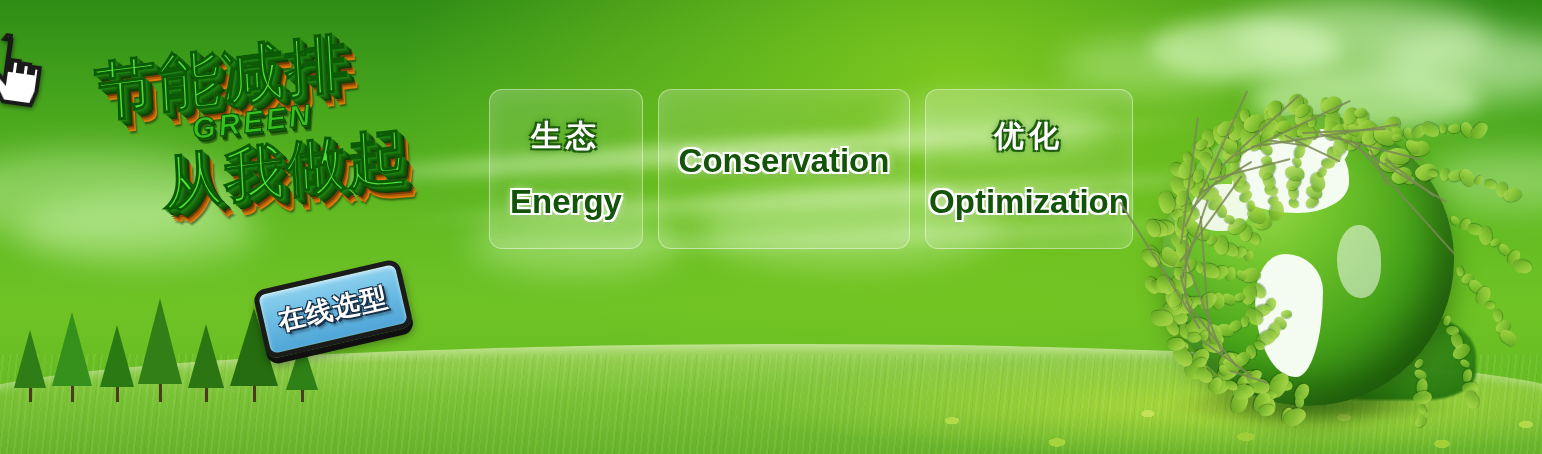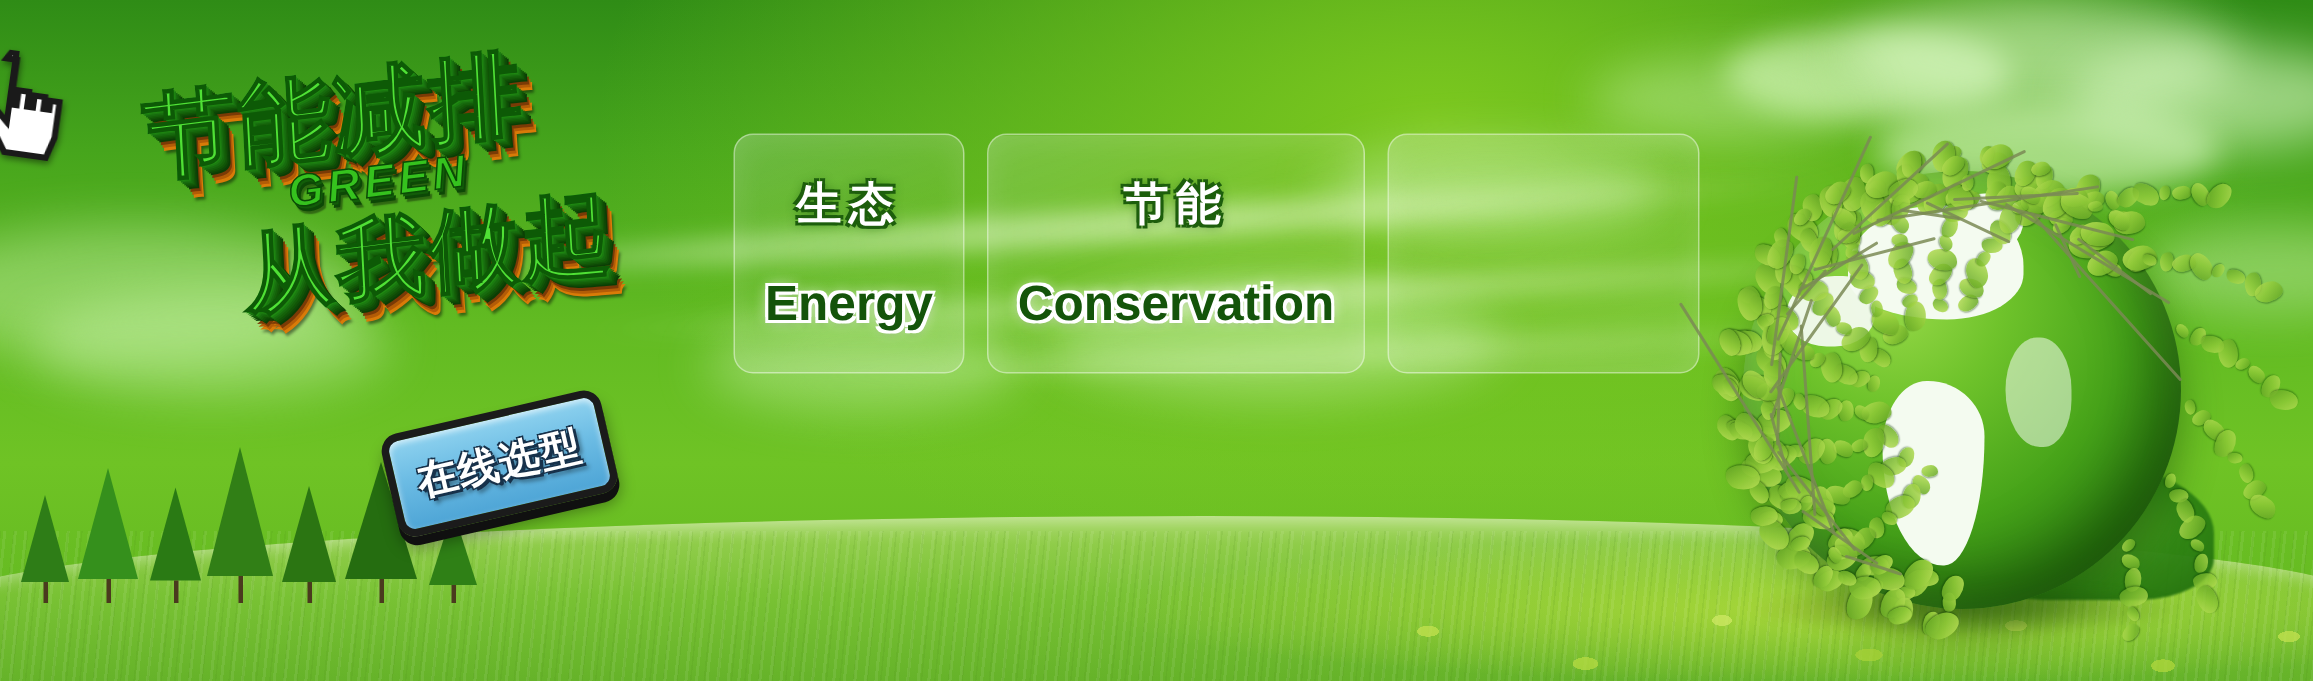--- a/index.html
+++ b/index.html
@@ -270,24 +270,25 @@
   <svg class="cursor" viewBox="0 0 64 74" xmlns="http://www.w3.org/2000/svg">
     <path d="M22 6 l7 0 0 30 4 0 0-10 7 0 0 10 4 0 0-8 7 0 0 8 4 0 0-6 6 0 0 24 -4 14 -28 0 -16 -24 4 -6 11 10 0 -52 z" fill="#ffffff" stroke="#1a1a1a" stroke-width="4" stroke-linejoin="miter"></path>
   </svg>
 
   <div class="cards">
     <div class="card">
       <div class="card-cn">生态</div>
       <div class="card-en">Energy</div>
     </div>
     <div class="card w2">
-      <div class="card-cn">节能</div>
       <div class="card-en">Conservation</div>
     </div>
     <div class="card w3">
+      <div class="card-cn">优化</div>
+      <div class="card-en">Optimization</div>
     </div>
   </div>
 
 
   <div class="globe-wrap">
     <div class="globe-bush"></div>
     <div class="globe-shadow"></div>
     <div class="globe">
       <div class="continent c-gl"></div>
       <div class="continent c-na"></div>

